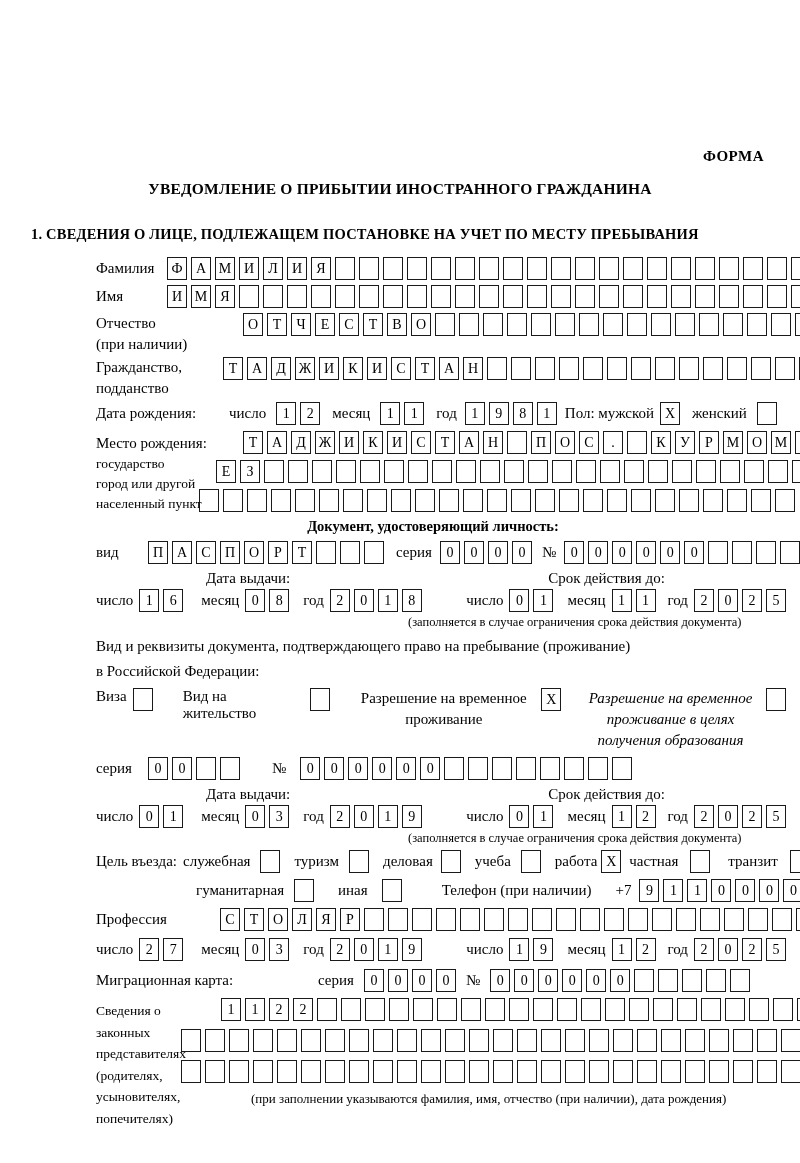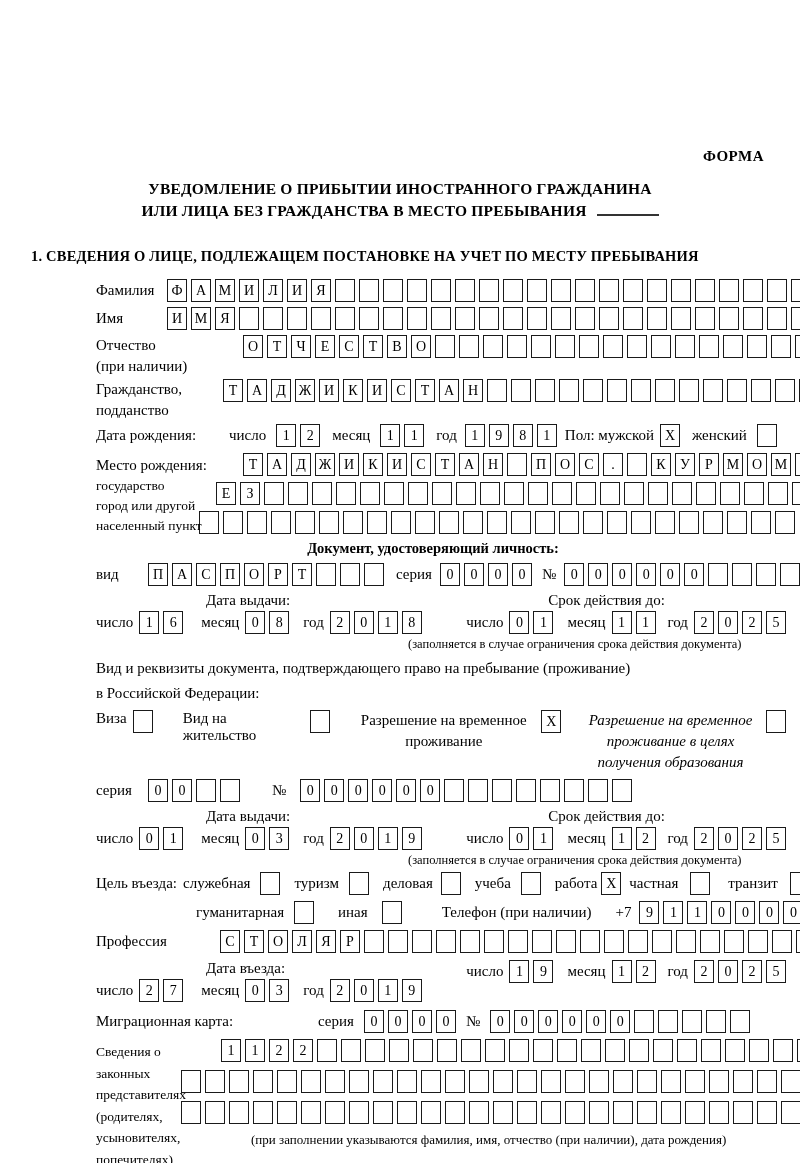--- a/index.html
+++ b/index.html
@@ -44,21 +44,20 @@
 </style>
 </head>
 <body>
 
 <div class="page">
 
   <div class="forma">ФОРМА</div>
 
   <div class="title">
     <div>УВЕДОМЛЕНИЕ О ПРИБЫТИИ ИНОСТРАННОГО ГРАЖДАНИНА</div>
-    <div><span>ИЛИ ЛИЦА БЕЗ ГРАЖДАНСТВА В МЕСТО ПРЕБЫВАНИЯ</span><span class="uline"></span></div>
   </div>
 
   <div class="section-title">1. СВЕДЕНИЯ О ЛИЦЕ, ПОДЛЕЖАЩЕМ ПОСТАНОВКЕ НА УЧЕТ ПО МЕСТУ ПРЕБЫВАНИЯ</div>
 
   <div class="content">
 
     <div class="frow">
       <span class="lbl w71">Фамилия</span>
       <span class="cells">
           <span class="cell">Ф</span>
@@ -545,21 +544,20 @@
           <span class="cell"></span>
           <span class="cell"></span>
           <span class="cell"></span>
           <span class="cell"></span>
           <span class="cell"></span>
         </span>
     </div>
 
     <div class="dates">
       <div class="dhalf left">
-        <div class="dtitle" style="margin-left:110px;">Дата въезда:</div>
         <div class="dline">
           <span class="lbl">число</span>
           <span class="cells">
               <span class="cell">2</span>
               <span class="cell">7</span>
             </span>
           <span class="lbl" style="margin-left:14px;">месяц</span>
           <span class="cells">
               <span class="cell">0</span>
               <span class="cell">3</span>

